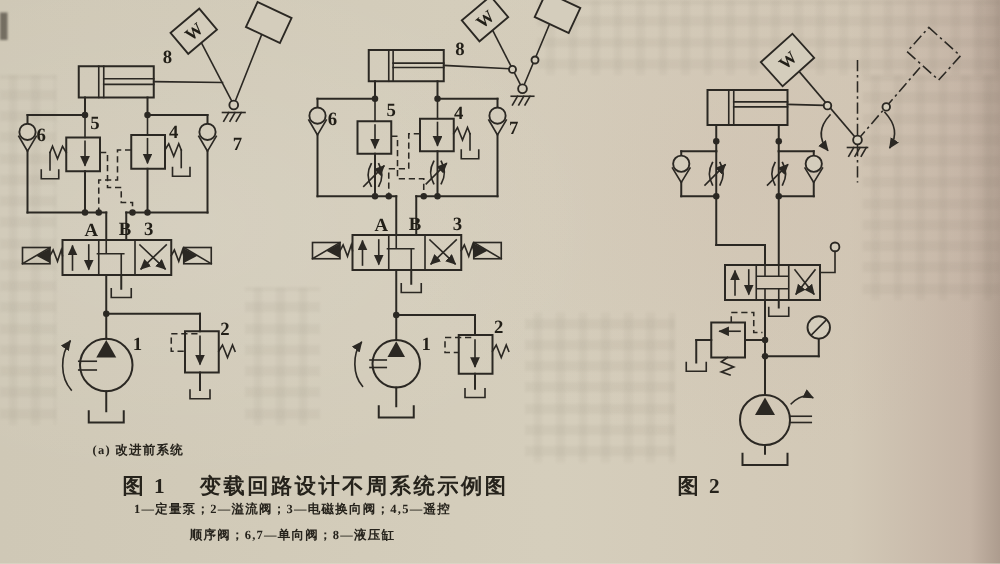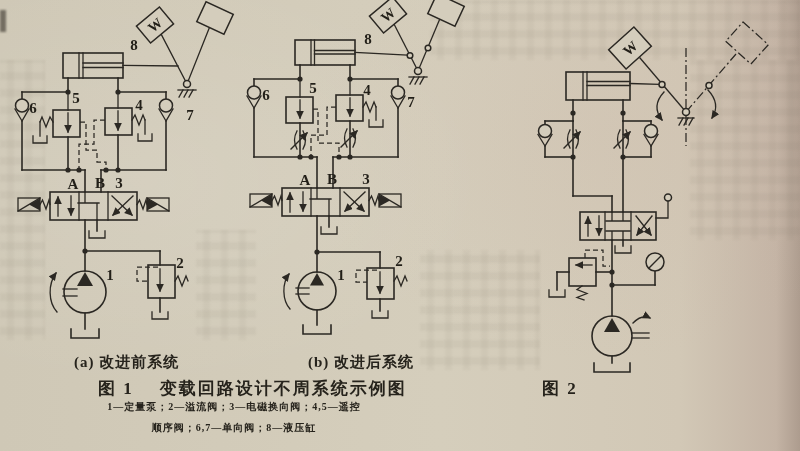--- a/index.html
+++ b/index.html
@@ -22,21 +22,21 @@
   .ln2{stroke:#2b2823;stroke-width:1.3;fill:none;stroke-linecap:square;}
   .dash{stroke:#2b2823;stroke-width:1.25;fill:none;stroke-dasharray:5 3;}
   .ddot{stroke:#2b2823;stroke-width:1.25;fill:none;stroke-dasharray:9 3 2 3;}
   .solid{fill:#2b2823;stroke:none;}
   .dot{fill:#2b2823;stroke:none;}
   .nodec{fill:#d4cdbc;stroke:#2b2823;stroke-width:1.5;}
   .lbl{font-family:"Liberation Serif","DejaVu Serif",serif;font-size:15px;font-weight:bold;
        fill:#221f18;text-anchor:middle;}
   .lblW{font-size:14px;}
   .cap{position:absolute;color:#26231c;white-space:nowrap;}
-  .subcap{font-size:15px;font-weight:bold;letter-spacing:1px;}
+  .subcap{font-size:10px;font-weight:bold;letter-spacing:1px;}
   .figcap{font-size:17px;font-weight:bold;letter-spacing:2px;display:flex;align-items:center;}
   .figcap .gap{width:26px;}
   .legend{font-size:10px;font-weight:700;letter-spacing:1px;width:400px;text-align:center;}
 </style>
 </head>
 <body>
 
 <div class="page">
 
   <div class="bt" style="left:430px;top:0;width:370px;height:60px;"></div>
@@ -433,21 +433,20 @@
         <line class="ln" x1="612" y1="356" x2="612" y2="363"></line>
         <path class="ln" d="M594,363 v9 h36 v-9"></path>
         <line class="ln2" x1="632" y1="333" x2="649" y2="333"></line>
         <line class="ln2" x1="632" y1="338" x2="649" y2="338"></line>
         <path class="ln2" d="M633,323 Q642,314 650,318" marker-end="url(#ah)"></path>
       </g>
     </g>
   </svg>
 
   <div class="cap subcap" style="left:74px;top:353px;">(a) 改进前系统</div>
-  <div class="cap subcap" style="left:308px;top:353px;">(b) 改进后系统</div>
 
   <div class="cap figcap" style="left:98px;top:377px;">
     <span>图 1</span>
     <span class="gap"></span>
     <span>变载回路设计不周系统示例图</span>
   </div>
 
   <div class="cap legend" style="left:34px;top:400px;">1—定量泵；2—溢流阀；3—电磁换向阀；4,5—遥控</div>
   <div class="cap legend" style="left:34px;top:421px;">顺序阀；6,7—单向阀；8—液压缸</div>
 

